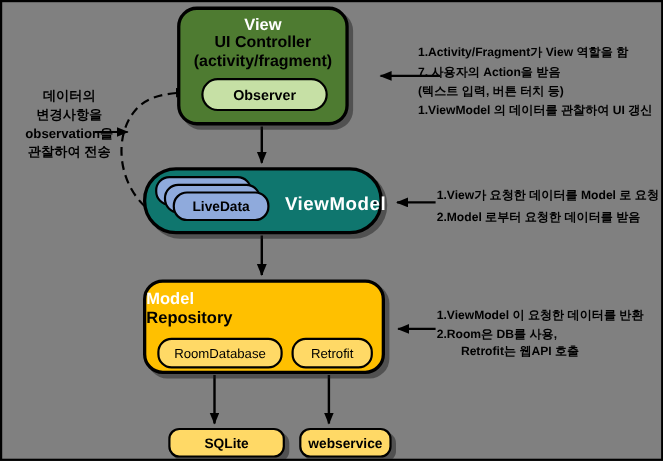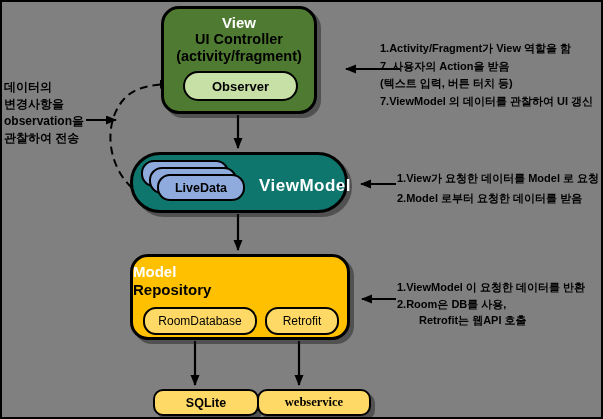--- a/index.html
+++ b/index.html
@@ -27,30 +27,30 @@
   .model-box{left:128px;top:252px;width:220px;height:86px;background:#FFC000;border-radius:18px;text-align:left;}
   .model-title{color:#fff;font-weight:bold;font-size:15px;margin-top:6px;}
   .model-sub{color:#000;font-weight:bold;font-size:15px;line-height:19px;}
   .pill{position:absolute;background:#FFD966;border:2.5px solid #000;border-radius:13px;box-sizing:border-box;
     display:flex;align-items:center;justify-content:center;font-weight:normal;font-size:12px;color:#000000;}
   .room-pill{left:10px;top:50px;width:114px;height:28px;}
   .retrofit-pill{left:132px;top:50px;width:74px;height:28px;}
   .ds-box{position:absolute;background:#FFD966;border:2.5px solid #000;border-radius:10px;box-sizing:border-box;
     display:flex;align-items:center;justify-content:center;font-weight:bold;font-size:12.5px;color:#000;}
   .sqlite-box{left:151px;top:387px;width:106px;height:27px;}
-  .web-box{left:255px;top:387px;width:114px;height:27px;font-family:Liberation Serif, serif;}
+  .web-box{left:270px;top:387px;width:84px;height:27px;}
   .note{position:absolute;color:#000;font-weight:bold;font-size:11px;white-space:nowrap;}
   .note div{line-height:17.5px;}
   .note-view{left:378px;top:38px;}
   .note-vm{left:395px;top:166px;}
   .note-vm div{line-height:20px;}
   .note-model{left:395px;top:277px;}
   .note-model div{line-height:16.5px;}
   .note-model .indent{padding-left:22px;}
-  .note-left{left:2px;top:77px;width:118px;text-align:left;font-size:12px;}
+  .note-left{left:2px;top:77px;width:118px;text-align:center;font-size:12px;}
   .note-left div{line-height:17px;}
 </style>
 </head>
 <body>
 
 <div class="stage">
 
   <svg class="overlay" viewBox="0 0 603 419">
     <defs>
       <marker id="ah" markerUnits="userSpaceOnUse" markerWidth="12" markerHeight="10" refX="10" refY="4.5" orient="auto">
@@ -104,21 +104,21 @@
     <div>데이터의</div>
     <div>변경사항을</div>
     <div>observation을</div>
     <div>관찰하여 전송</div>
   </div>
 
   <div class="note note-view">
     <div>1.Activity/Fragment가 View 역할을 함</div>
     <div>7. 사용자의 Action을 받음</div>
     <div>(텍스트 입력, 버튼 터치 등)</div>
-    <div>7.ViewModel 의 데이터를 관찰하여 UI 갱신</div>
+    <div>1.ViewModel 의 데이터를 관찰하여 UI 갱신</div>
   </div>
 
   <div class="note note-vm">
     <div>1.View가 요청한 데이터를 Model 로 요청</div>
     <div>2.Model 로부터 요청한 데이터를 받음</div>
   </div>
 
   <div class="note note-model">
     <div>1.ViewModel 이 요청한 데이터를 반환</div>
     <div>2.Room은 DB를 사용,</div>

